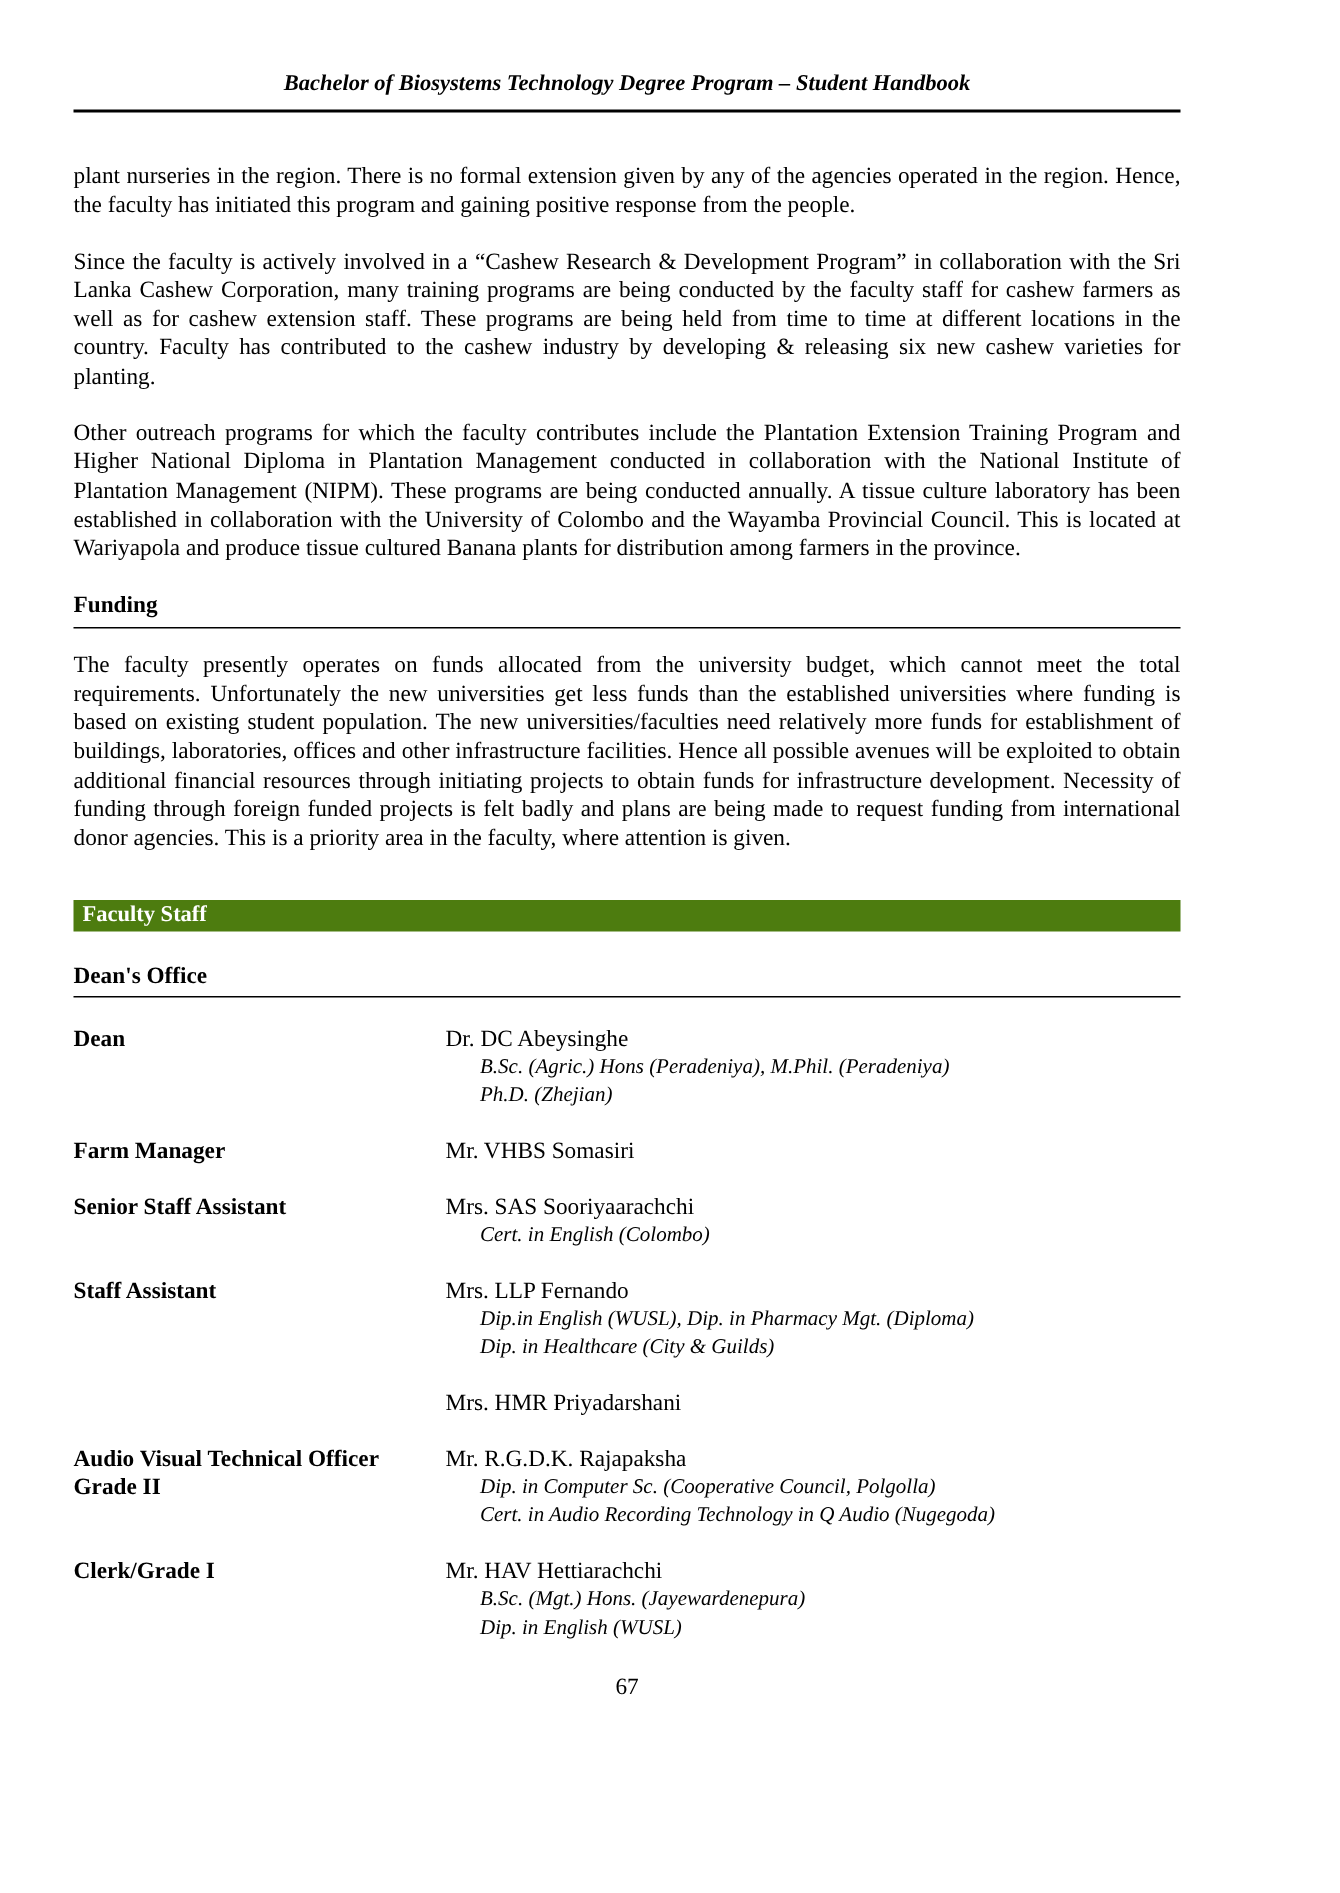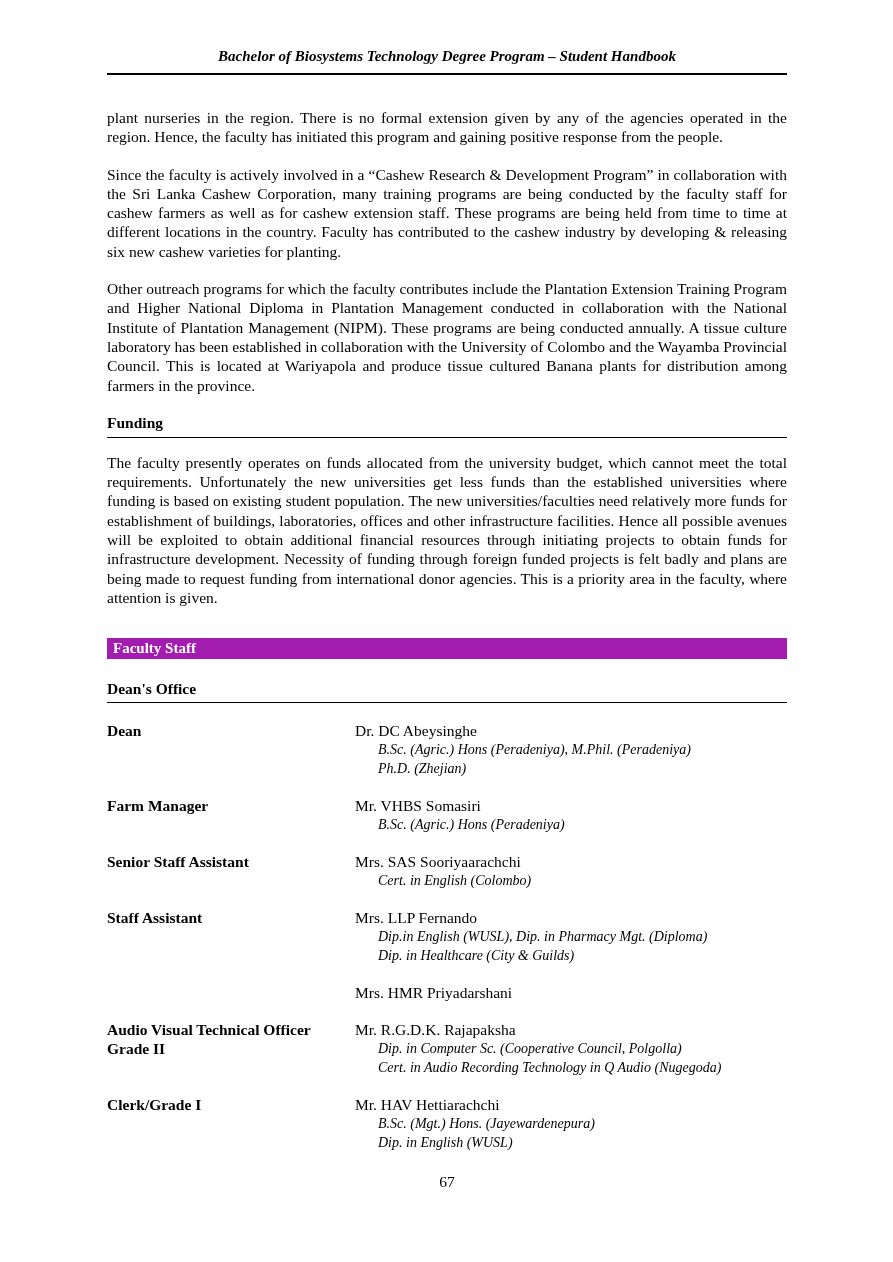--- a/index.html
+++ b/index.html
@@ -11,21 +11,21 @@
   }
   body {
     width: 893px;
     height: 1262px;
     overflow: hidden;
   }
   .page {
     box-sizing: border-box;
     width: 893px;
     height: 1262px;
-    padding: 46px 106px 0 107px;
+    padding: 46px 106px 0 49px;
   }
   .header {
     text-align: center;
     font-style: italic;
     font-weight: bold;
     font-size: 15px;
     line-height: 20px;
     padding-bottom: 7px;
     border-bottom: 2px solid #000000;
   }
@@ -44,21 +44,21 @@
     line-height: 19px;
     margin-top: 18px;
     padding-bottom: 5px;
     border-bottom: 1.5px solid #000000;
   }
   .para.funding-body {
     margin-top: 15px;
   }
   .banner {
     margin-top: 31px;
-    background: #a21caf;
+    background: #4d7c0f;
     color: #ffffff;
     font-weight: bold;
     font-size: 15px;
     line-height: 17px;
     padding: 2px 6px;
   }
   .subheading {
     font-weight: bold;
     font-size: 15.5px;
     line-height: 19px;
@@ -132,21 +132,20 @@
       <div class="staff-name">Dr. DC Abeysinghe</div>
     <div class="staff-qual">B.Sc. (Agric.) Hons (Peradeniya), M.Phil. (Peradeniya)</div>
           <div class="staff-qual">Ph.D. (Zhejian)</div>
         </div>
   </div>
 
   <div class="staff-row">
     <div class="staff-pos">Farm Manager</div>
     <div class="staff-person">
       <div class="staff-name">Mr. VHBS Somasiri</div>
-    <div class="staff-qual">B.Sc. (Agric.) Hons (Peradeniya)</div>
         </div>
   </div>
 
   <div class="staff-row">
     <div class="staff-pos">Senior Staff Assistant</div>
     <div class="staff-person">
       <div class="staff-name">Mrs. SAS Sooriyaarachchi</div>
     <div class="staff-qual">Cert. in English (Colombo)</div>
         </div>
   </div>

